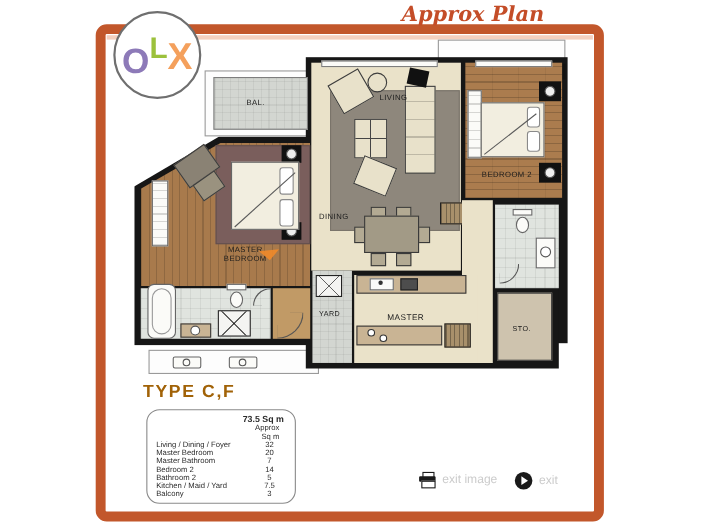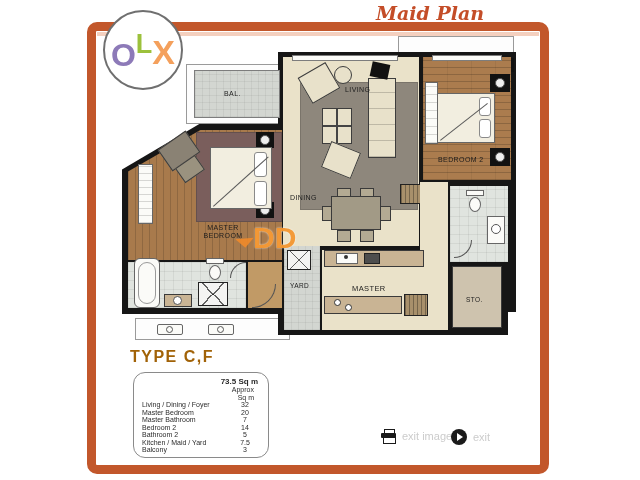--- a/index.html
+++ b/index.html
@@ -57,34 +57,34 @@
   .area-box{left:133px;top:372px;width:136px;height:86px;border:1px solid #8a8a8a;border-radius:12px;
             padding:4px 10px 4px 8px;font-size:7px;color:#2b2b2b;}
   .ar{display:flex;justify-content:space-between;line-height:7.5px;}
   .ar .v{width:26px;text-align:center;}
   .a-total{text-align:right;font-weight:bold;font-size:8px;line-height:9px;}
   .a-approx{text-align:right;line-height:7.5px;padding-right:4px;}
 
   
   .btn{display:flex;align-items:center;gap:6px;color:#cccccc;font-size:11px;z-index:9;cursor:pointer;}
   .print-btn{left:381px;top:429px;}
-  .exit-btn{left:451px;top:429px;}
+  .exit-btn{left:468px;top:429px;}
   .printer{width:15px;height:13px;position:relative;}
   .printer .pp1{position:absolute;left:3px;top:0;width:9px;height:4px;background:#fff;border:1px solid #1a1a1a;}
   .printer .pp2{position:absolute;left:0;top:4px;width:15px;height:5px;background:#1a1a1a;border-radius:1px;}
   .printer .pp3{position:absolute;left:2px;top:8px;width:11px;height:5px;background:#fff;border:1px solid #1a1a1a;}
   .playcirc{width:16px;height:16px;border-radius:50%;background:#1a1a1a;display:flex;align-items:center;justify-content:center;}
   .playcirc i{display:block;width:0;height:0;border-left:6px solid #fff;border-top:4px solid transparent;border-bottom:4px solid transparent;margin-left:2px;}
 </style>
 </head>
 <body>
 
 <div class="abs frame"></div>
 <div class="abs frame-glow"></div>
-<div class="abs title">Maid Plan</div>
+<div class="abs title">Approx Plan</div>
 <div class="abs logo">
   <span class="l-o">O</span>
   <span class="l-l">L</span>
   <span class="l-x">X</span>
 </div>
 
 <div class="abs" style="left:0;top:0;width:640px;height:480px;">
 
   <div class="abs ledge" style="left:398px;top:36px;width:116px;height:22px;"></div>
   <div class="abs ledge" style="left:186px;top:64px;width:100px;height:60px;"></div>
@@ -196,21 +196,20 @@
   <div class="abs white-fix" style="left:469px;top:197px;width:12px;height:15px;border-radius:50%;"></div>
   <div class="abs white-fix" style="left:487px;top:216px;width:18px;height:28px;"></div>
   <div class="abs" style="left:491px;top:224px;width:10px;height:10px;background:#fff;border:1px solid #555;border-radius:50%;"></div>
   <div class="abs arc" style="left:454px;top:240px;width:18px;height:18px;transform:rotate(180deg);"></div>
 
   <div class="abs" style="left:452px;top:266px;width:50px;height:62px;background:#cec3ae;border:1px solid #3a3a3a;"></div>
   <div class="abs lbl" style="left:466px;top:296px;font-size:6.5px;">STO.</div>
 
   <div class="abs watermark">
     <span class="wm-arrow"></span>
-    <span class="wm-dd">DD</span>
   </div>
 </div>
 
 <div class="abs type-label">TYPE C,F</div>
 
 <div class="abs area-box">
   <div class="a-total">73.5 Sq m</div>
   <div class="a-approx">Approx</div>
   <div class="a-approx">Sq m</div>
   <div class="ar">

